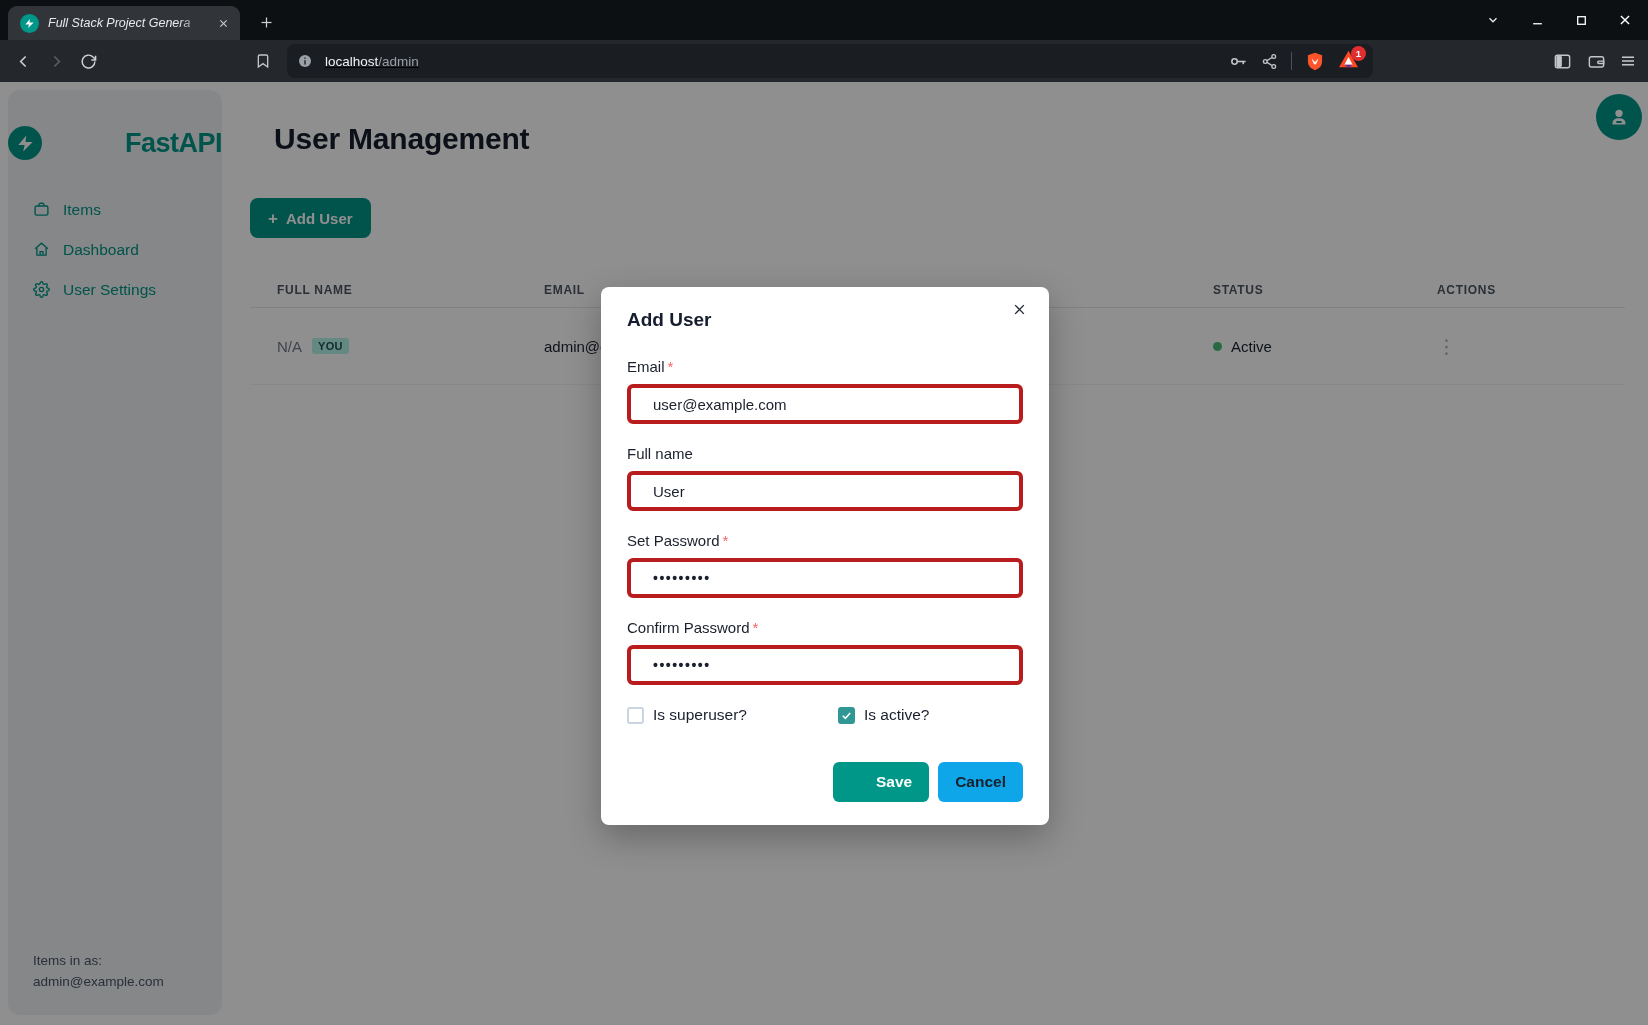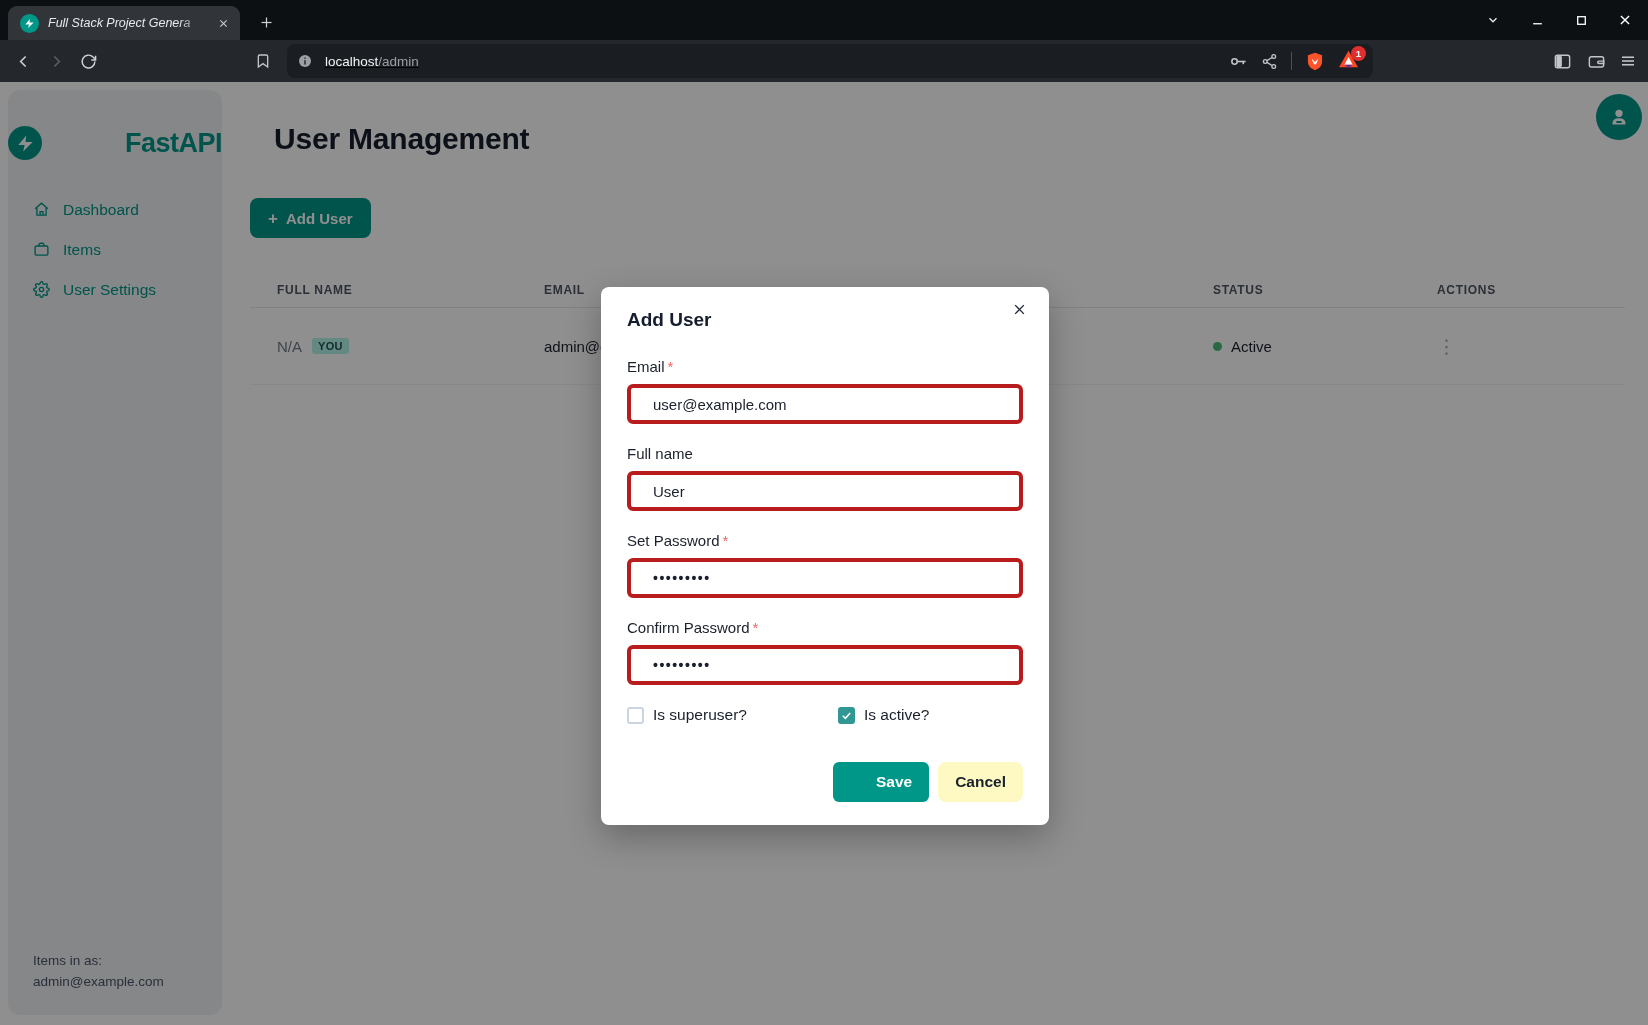--- a/index.html
+++ b/index.html
@@ -86,21 +86,21 @@
   .checkbox-item { display:flex; align-items:center; gap:9px; }
   .checkbox-item.first { width:200px; }
   .cbox { width:17px; height:17px; border-radius:3px; flex:0 0 auto; display:flex; align-items:center; justify-content:center; }
   .cbox.unchecked { border:2px solid #CBD5E0; background:#fff; }
   .cbox.checked { background:#319795; border:2px solid #319795; }
   .cbox-label { font-size:15.5px; color:#1A202C; }
   .modal-footer { display:flex; justify-content:flex-end; gap:9px; margin-top:38px; }
   .btn { height:40px; border:none; border-radius:6px; font-weight:bold; font-size:15.5px; padding:0 17px;
          font-family:"Liberation Sans", sans-serif; }
   .btn-save { background:#009688; color:#fff;padding-left:43px; }
-  .btn-cancel { background:#fef9c3; color:#1A202C;border-radius:8px; }
+  .btn-cancel { background:#0ea5e9; color:#1A202C; }
 
   svg { display:block; }
 </style>
 </head>
 <body>
 
 <div class="stage">
 
   <div class="tabstrip">
     <div class="tab">
@@ -241,42 +241,42 @@
     <div class="sidebar">
       <div class="logo-row">
         <span class="logo-mark">
           <svg width="19" height="19" viewBox="0 0 24 24" fill="#ffffff">
               <polygon points="13 2 3 14 11 14 9 22 21 10 12 10"></polygon>
             </svg>
         </span>
         <span class="logo-text">FastAPI</span>
       </div>
       <div class="nav">
+        <div class="nav-item">
+          <span>
+            <svg width="17" height="17" viewBox="0 0 24 24" stroke="#009688" stroke-width="1.9" fill="none">
+                <rect x="3" y="7" width="18" height="13" rx="2"></rect>
+                <path d="M8.5 7 V5.2 A2 2 0 0 1 10.5 3.2 h3 a2 2 0 0 1 2 2 V7"></path>
+              </svg>
+          </span>
+          <span>Items</span>
+        </div>
         <div class="nav-item">
           <span>
             <svg width="17" height="17" viewBox="0 0 24 24" stroke="#009688" stroke-width="1.9" fill="none">
                 <path d="M3 11 L12 3 L21 11"></path>
                 <path d="M5.5 9.5 V20 H18.5 V9.5"></path>
                 <path d="M10 20 v-5 h4 v5"></path>
               </svg>
           </span>
           <span>Dashboard</span>
         </div>
         <div class="nav-item">
           <span>
             <svg width="17" height="17" viewBox="0 0 24 24" stroke="#009688" stroke-width="1.9" fill="none">
-                <rect x="3" y="7" width="18" height="13" rx="2"></rect>
-                <path d="M8.5 7 V5.2 A2 2 0 0 1 10.5 3.2 h3 a2 2 0 0 1 2 2 V7"></path>
-              </svg>
-          </span>
-          <span>Items</span>
-        </div>
-        <div class="nav-item">
-          <span>
-            <svg width="17" height="17" viewBox="0 0 24 24" stroke="#009688" stroke-width="1.9" fill="none">
                 <circle cx="12" cy="12" r="3"></circle>
                 <path d="M19.4 15a1.65 1.65 0 0 0 .33 1.82l.06.06a2 2 0 0 1 0 2.83 2 2 0 0 1-2.83 0l-.06-.06a1.65 1.65 0 0 0-1.82-.33 1.65 1.65 0 0 0-1 1.51V21a2 2 0 0 1-2 2 2 2 0 0 1-2-2v-.09A1.65 1.65 0 0 0 9 19.4a1.65 1.65 0 0 0-1.82.33l-.06.06a2 2 0 0 1-2.83 0 2 2 0 0 1 0-2.83l.06-.06a1.65 1.65 0 0 0 .33-1.82 1.65 1.65 0 0 0-1.51-1H3a2 2 0 0 1-2-2 2 2 0 0 1 2-2h.09A1.65 1.65 0 0 0 4.6 9a1.65 1.65 0 0 0-.33-1.82l-.06-.06a2 2 0 0 1 0-2.83 2 2 0 0 1 2.83 0l.06.06a1.65 1.65 0 0 0 1.82.33H9a1.65 1.65 0 0 0 1-1.51V3a2 2 0 0 1 2-2 2 2 0 0 1 2 2v.09a1.65 1.65 0 0 0 1 1.51 1.65 1.65 0 0 0 1.82-.33l.06-.06a2 2 0 0 1 2.83 0 2 2 0 0 1 0 2.83l-.06.06a1.65 1.65 0 0 0-.33 1.82V9a1.65 1.65 0 0 0 1.51 1H21a2 2 0 0 1 2 2 2 2 0 0 1-2 2h-.09a1.65 1.65 0 0 0-1.51 1z"></path>
               </svg>
           </span>
           <span>User Settings</span>
         </div>
       </div>
       <div class="sidebar-footer">
         <div>Items in as:</div>
         <div>admin@example.com</div>

